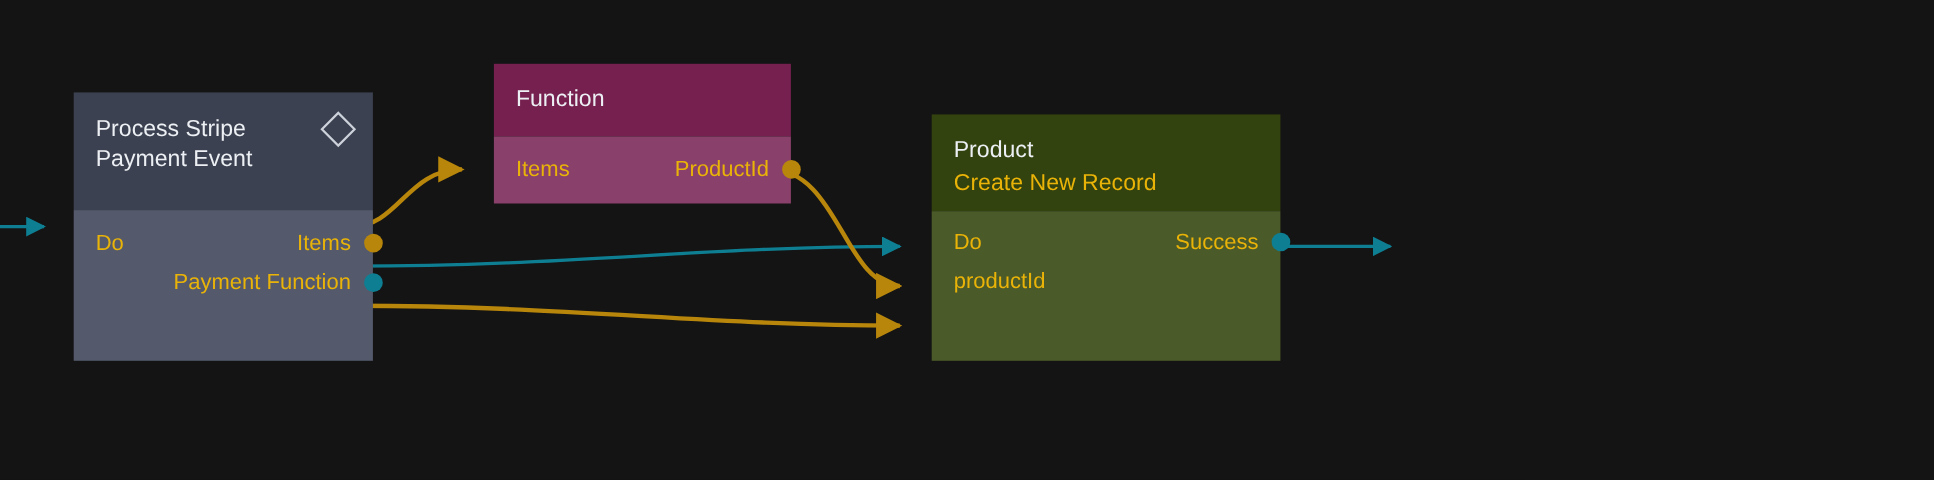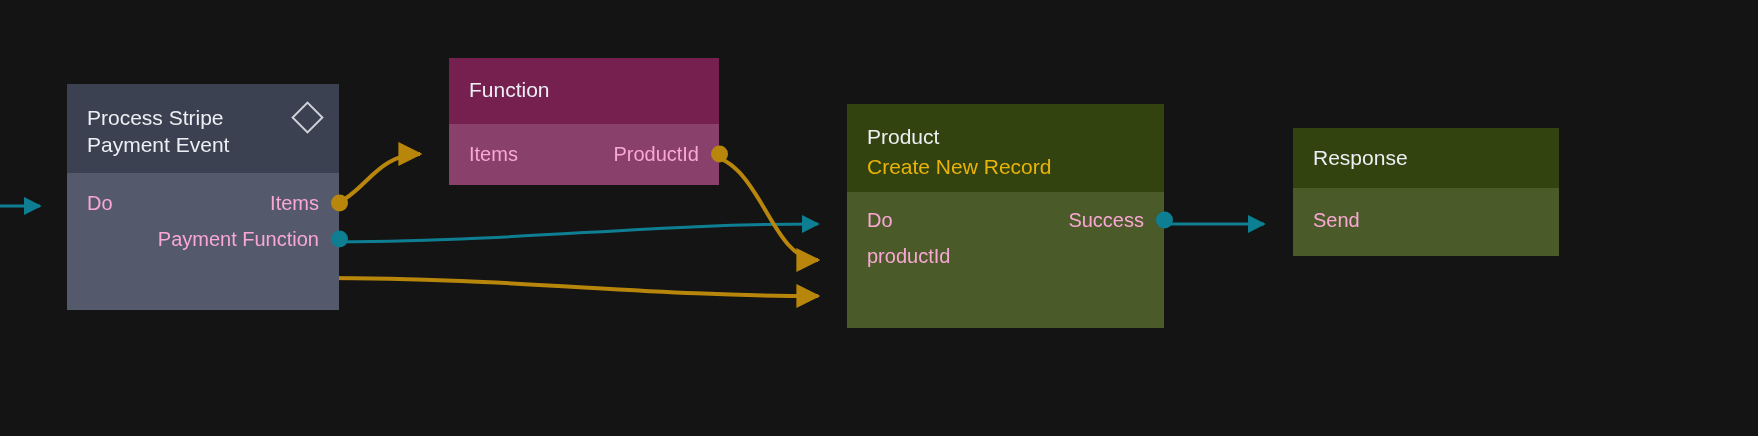--- a/index.html
+++ b/index.html
@@ -64,21 +64,21 @@
     display: flex;
     align-items: center;
     justify-content: space-between;
     height: 36px;
     padding: 0 20px;
     box-sizing: border-box;
   }
   .port-label {
     font-size: 20px;
     line-height: 24px;
-    color: #f9a8d4;
+    color: #eab308;
     white-space: nowrap;
   }
   .port-label.in { text-align: left; }
   .port-label.out { text-align: right; margin-left: auto; }
   .spacer { flex: 1 1 auto; }
 
   
   .dot {
     position: absolute;
     width: 17px;
@@ -88,21 +88,21 @@
     transform: translateY(-50%);
   }
   .dot.right { right: -8.5px; }
 
   
   #node-trigger {
     left: 48px; top: 84px; width: 272px;
   }
   #node-trigger .node-header {
     background: #3b4150;
-    height: 89px;
+    height: 107px;
     padding-top: 20px;
   }
   #node-trigger .node-body {
     background: #545a6b;
     height: 137px;
     padding-top: 12px;
   }
   .diamond-icon {
     position: absolute;
     right: 20px;
@@ -231,24 +231,14 @@
         <span class="port-label in">Do</span>
         <span class="port-label out">Success</span>
         <span class="dot right" style="background:#0e7f93"></span>
       </div>
       <div class="port-row">
         <span class="port-label in">productId</span>
       </div>
     </div>
   </div>
 
-  <div class="node" id="node-response">
-    <div class="node-header">
-      <div class="node-title">Response</div>
-    </div>
-    <div class="node-body">
-      <div class="port-row">
-        <span class="port-label in">Send</span>
-      </div>
-    </div>
-  </div>
 
 </div>
 
 </body></html>

